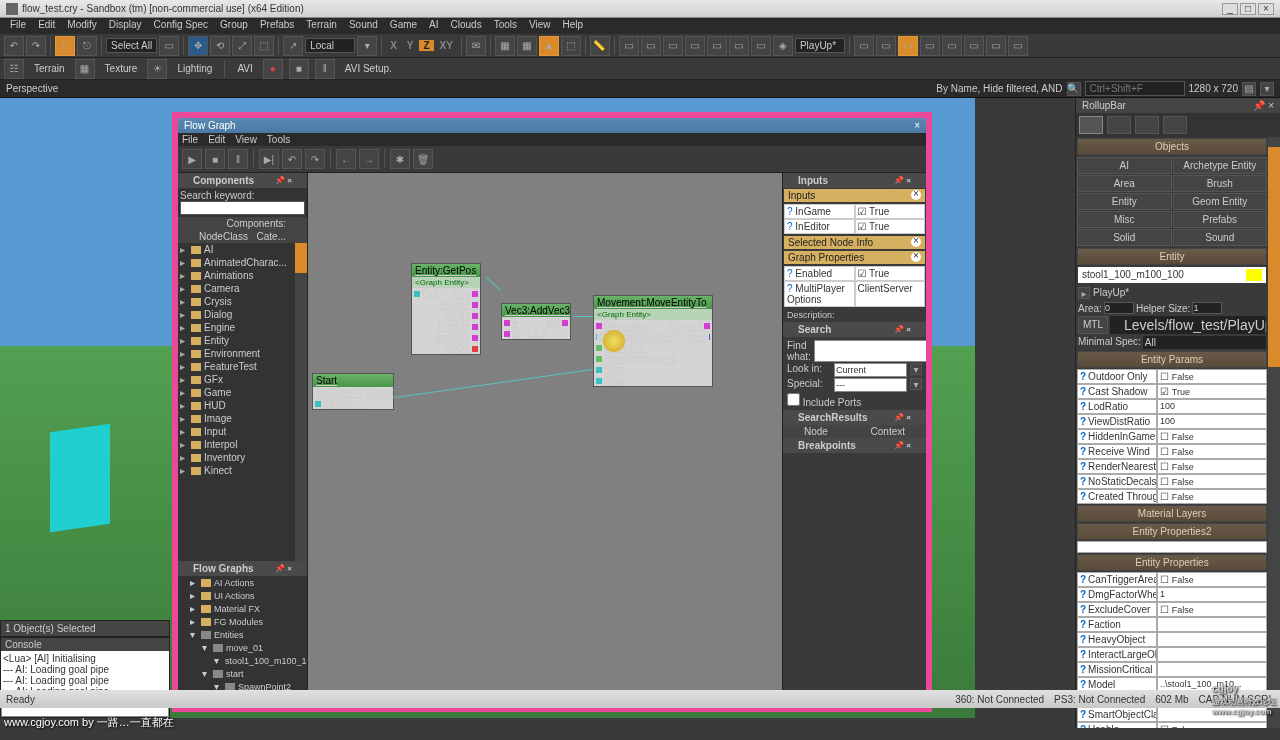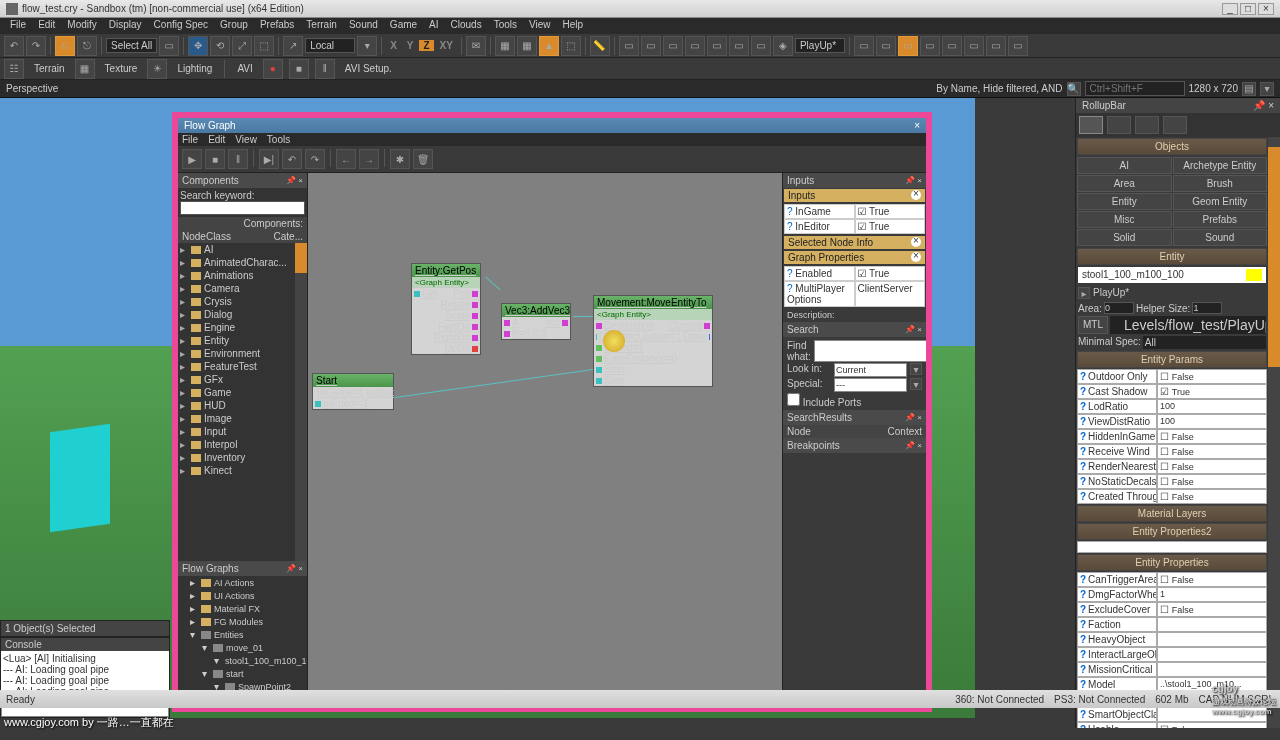--- a/index.html
+++ b/index.html
@@ -32,29 +32,29 @@
 .console-body { background: #fff; color: #333; padding: 2px; font-size: 9px; height: 54px; overflow: hidden; }
 .console-body div { white-space: nowrap; }
 .flowgraph { position: absolute; left: 172px; top: 14px; width: 760px; height: 600px; background: #3a3a3a; border: 6px solid #ec4899; display: flex; flex-direction: column; }
 .fg-title { background: linear-gradient(#5a8ab4,#4a7aa4); color: #fff; padding: 2px 6px; display: flex; }
 .fg-title .x { margin-left: auto; cursor: pointer; }
 .fg-menu { background: #2a2a2a; padding: 1px 4px; display: flex; gap: 10px; }
 .fg-menu span { cursor: pointer; }
 .fg-tools { background: #3a3a3a; padding: 3px 4px; display: flex; gap: 3px; border-bottom: 1px solid #222; }
 .fg-body { flex: 1; display: flex; overflow: hidden; }
 .fg-left { width: 130px; display: flex; flex-direction: column; border-right: 1px solid #222; }
-.panel-head { background: #4a4a4a; padding: 2px 4px; display: flex; align-items: center; }
+.panel-head { background: #4a4a4a; padding: 2px 15px; display: flex; align-items: center; font-weight: bold; }
 .panel-head .pin { margin-left: auto; font-size: 8px; }
 .components-list { flex: 1; background: #333; overflow: hidden; font-size: 9px; }
 .comp-item { padding: 1px 2px; display: flex; align-items: center; gap: 3px; }
 .comp-item .exp { width: 8px; color: #aaa; }
 .comp-item .fold { width: 10px; height: 8px; background: #d4b060; }
 .search-kw { background: #333; padding: 2px; }
 .search-kw input { width: 100%; background: #fff; border: 1px solid #555; padding: 1px; font-size: 9px; }
-.node-hdr { background: #444; padding: 1px 4px; display: flex; justify-content: center; }
+.node-hdr { background: #444; padding: 1px 21px; display: flex; justify-content: center; }
 .node-hdr span:last-child { margin-left: auto; }
 .scrollbar-v { width: 12px; background: #444; position: relative; }
 .scrollbar-v .thumb { position: absolute; width: 100%; background: #d98a2b; }
 .fg-canvas { flex: 1; background: #808080; position: relative; }
 .fg-right { width: 144px; border-left: 1px solid #222; display: flex; flex-direction: column; background: #3a3a3a; }
 .node { position: absolute; background: #d4d4d4; border: 1px solid #555; font-size: 8px; text-decoration: underline; }
 .node-title { padding: 1px 3px; color: #000; }
 .node-title.green { background: linear-gradient(#6ab46a,#4a944a); }
 .node-sub { background: #b8d4b8; padding: 1px 3px; color: #060; font-size: 8px; }
 .node-row { display: flex; padding: 0 2px; align-items: center; gap: 2px; }

